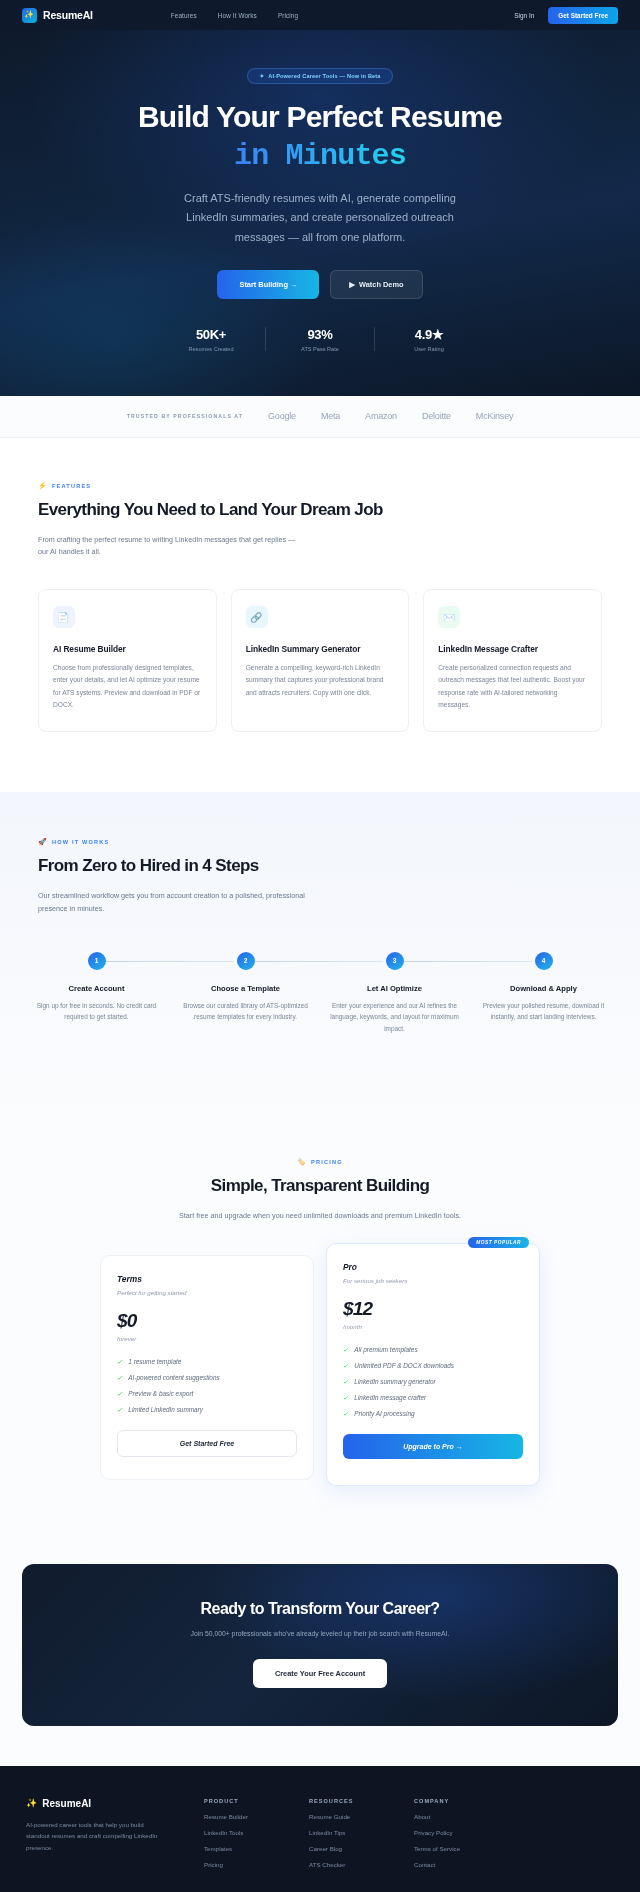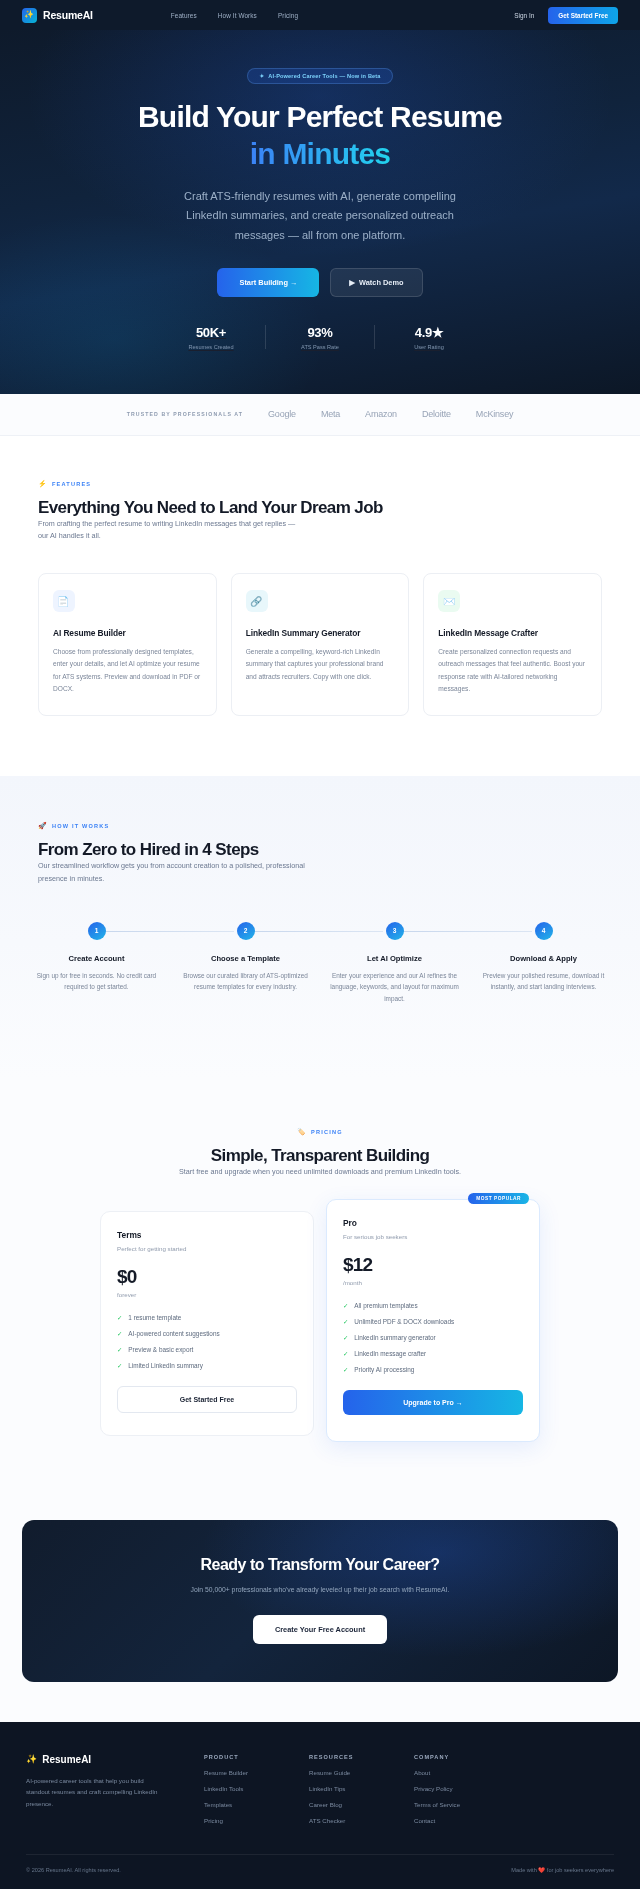--- a/index.html
+++ b/index.html
@@ -65,21 +65,21 @@
     margin-top: 15px;
     font-size: 30px;
     line-height: 1.23;
     font-weight: bold;
     color: #ffffff;
     letter-spacing: -0.8px;
   }
   .hero h1 .accent {
     background: linear-gradient(90deg, #3b82f6, #22d3ee);
     -webkit-background-clip: text; background-clip: text;
-    -webkit-text-fill-color: transparent; color: #38bdf8;
+    -webkit-text-fill-color: transparent; color: #38bdf8; font-family: Liberation Mono, monospace;
   }
   .hero-sub {
     margin: 14px auto 0;
     width: 300px;
     color: #9cb0c8;
     font-size: 11px;
     line-height: 1.78;
   }
   .hero-btns { margin-top: 22px; display: flex; justify-content: center; gap: 11px; }
   .btn-primary {
@@ -89,42 +89,42 @@
     padding: 9px 22px;
   }
   .btn-ghost {
     background: rgba(255,255,255,.07);
     border: 1px solid rgba(255,255,255,.13);
     color: #e6edf6; border-radius: 6px;
     font-size: 7.4px; font-weight: bold;
     padding: 9px 18px;
     display: flex; align-items: center; gap: 4px;
   }
-  .stats { margin-top: 28px; display: flex; justify-content: center; align-items: center; gap: 6px; text-decoration: underline; }
+  .stats { margin-top: 28px; display: flex; justify-content: center; align-items: center; gap: 6px; }
   .stat { width: 96px; }
   .stat-v { color: #fff; font-size: 13px; font-weight: bold; letter-spacing: -0.3px; }
   .stat-l { color: #8096b0; font-size: 5.6px; margin-top: 4px; }
   .stat-div { width: 1px; height: 24px; background: rgba(255,255,255,.13); }
 
   
   .logos {
     background: #fbfcfe;
     border-bottom: 1px solid #eef1f6;
     height: 42px;
     display: flex; align-items: center; justify-content: center;
     gap: 25px;
   }
   .logos-label { color: #8e9bb0; font-size: 5.2px; font-weight: bold; letter-spacing: 1.1px; }
   .logo-item { color: #97a3b6; font-size: 9px; letter-spacing: -0.2px; }
 
   
   .eyebrow { display: flex; align-items: center; gap: 4px; font-size: 5.6px; font-weight: bold; letter-spacing: 1.2px; color: #3b82f6; }
   .eyebrow .em { font-size: 7px; }
   .sec-title { font-size: 17px; font-weight: bold; letter-spacing: -0.6px; color: #141a27; margin-top: 10px; }
-  .sec-sub { font-size: 7.2px; line-height: 1.78; color: #6b7890; margin-top: 0; }
+  .sec-sub { font-size: 7.2px; line-height: 1.78; color: #6b7890; margin-top: 14px; }
 
   
   .features { background: #fff; padding: 44px 38px 60px; }
   .feature-grid { display: flex; gap: 14px; margin-top: 30px; }
   .fcard {
     flex: 1; border: 1px solid #eceff4; border-radius: 8px;
     padding: 16px 14px 20px; background: #fff;
   }
   .ficon {
     width: 22px; height: 22px; border-radius: 6px;
@@ -162,20 +162,21 @@
 
   
   .pricing { background: #fbfcfe; padding: 50px 22px 60px; text-align: center; }
   .pricing .eyebrow { justify-content: center; }
   .pricing .sec-sub { width: 290px; margin-left: auto; margin-right: auto; }
   .plans { display: flex; gap: 12px; margin-top: 32px; padding: 0 78px; align-items: flex-start; }
   .plan {
     flex: 1; background: #fff; border: 1px solid #edf0f5;
     border-radius: 10px; padding: 18px 16px 22px; text-align: left;
     position: relative;
+    font-style: italic;
   }
   .plan.pro {
     border: 1px solid #dbeafe;
     box-shadow: 0 6px 22px rgba(37,99,235,.10);
     margin-top: -12px; padding-bottom: 26px;
   }
   .pop-badge {
     position: absolute; top: -7px; right: 10px;
     background: linear-gradient(90deg, #2563eb, #1ab5e6);
     color: #fff; font-size: 4.8px; font-weight: bold; letter-spacing: .5px;

